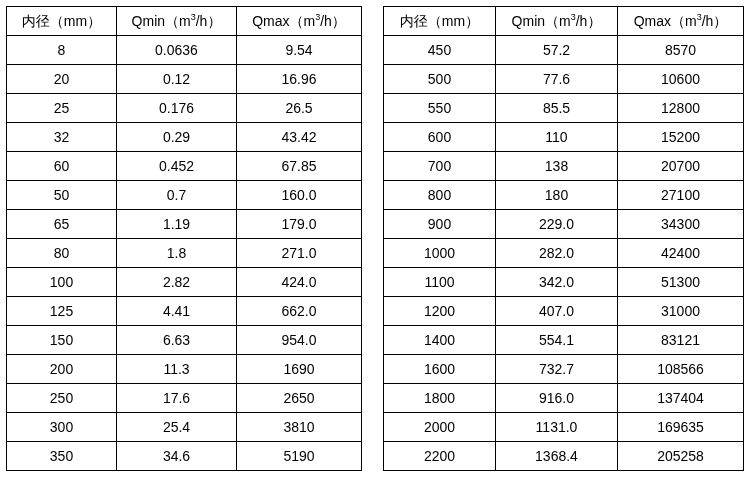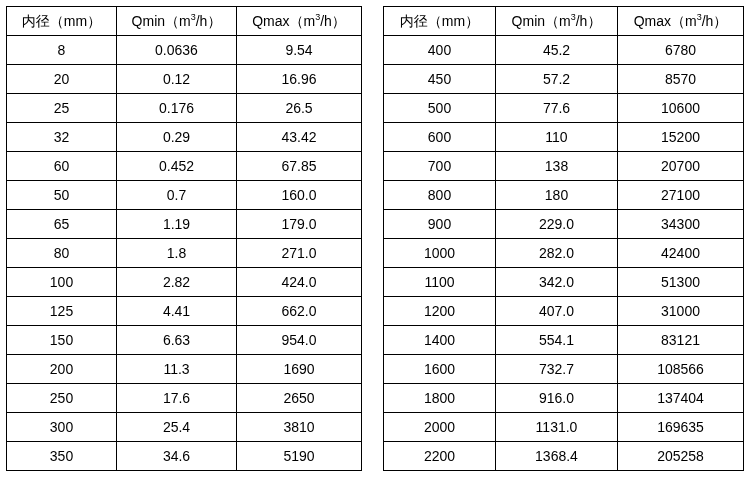--- a/index.html
+++ b/index.html
@@ -182,35 +182,35 @@
         <th class="hdr-cell">
           <span>Qmin</span><span>（m</span><sup>3</sup><span>/h）</span>
         </th>
         <th class="hdr-cell">
           <span>Qmax</span><span>（m</span><sup>3</sup><span>/h）</span>
         </th>
       </tr>
     </thead>
     <tbody>
       <tr>
-          <td>400</td>
-          <td>45.2</td>
-          <td>6780</td>
-        </tr>
-      <tr>
           <td>450</td>
           <td>57.2</td>
           <td>8570</td>
         </tr>
       <tr>
           <td>500</td>
           <td>77.6</td>
           <td>10600</td>
         </tr>
       <tr>
+          <td>550</td>
+          <td>85.5</td>
+          <td>12800</td>
+        </tr>
+      <tr>
           <td>600</td>
           <td>110</td>
           <td>15200</td>
         </tr>
       <tr>
           <td>700</td>
           <td>138</td>
           <td>20700</td>
         </tr>
       <tr>

